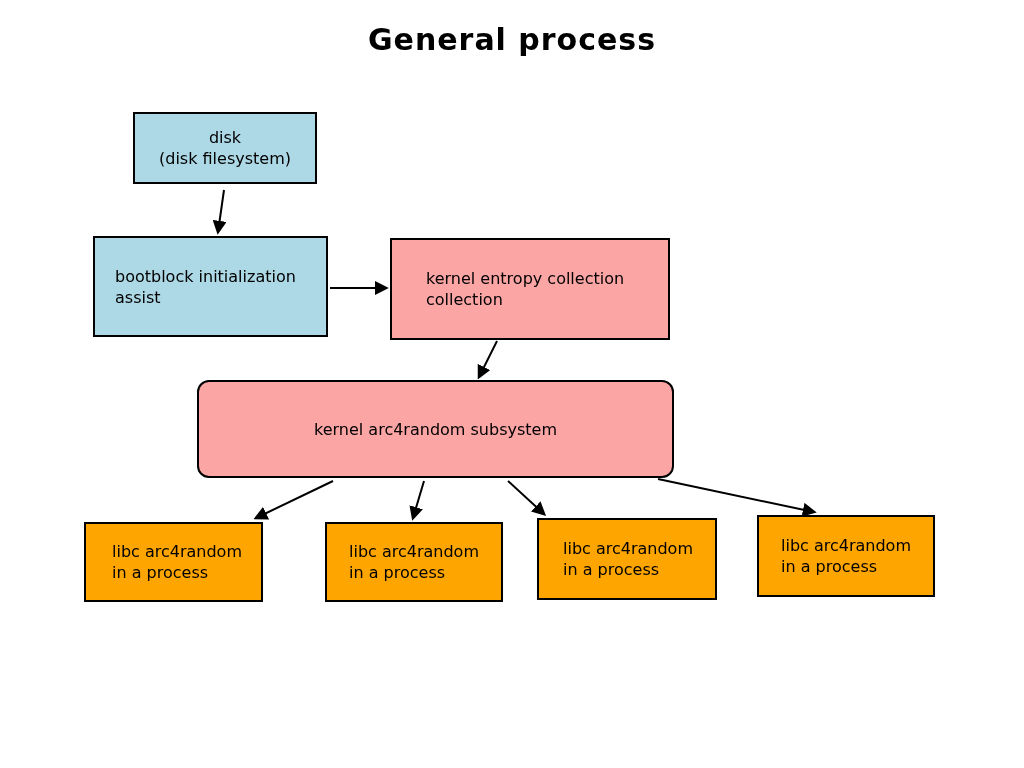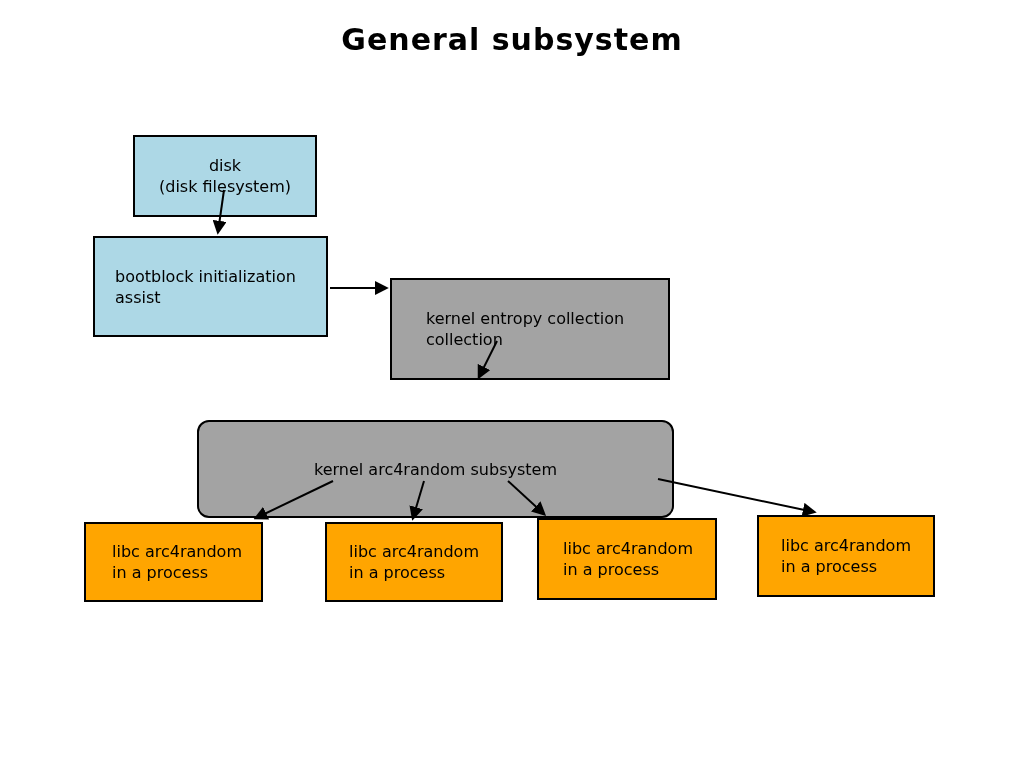--- a/index.html
+++ b/index.html
@@ -31,26 +31,26 @@
     position: absolute;
     border: 2px solid #000000;
     box-sizing: border-box;
     display: flex;
     flex-direction: column;
     justify-content: center;
     font-size: 16px;
     line-height: 21px;
   }
   .node-blue   { background: #add8e6; }
-  .node-green  { background: #a3a3a3; margin-top: 40px; }
+  .node-green  { background: #fca5a5; }
   .node-orange { background: #ffa500; }
   .text-center { align-items: center; text-align: center; }
   .text-left   { align-items: flex-start; text-align: left; }
 
-  #node-disk       { left: 133px; top: 135px; width: 184px; height: 82px; }
+  #node-disk       { left: 133px; top: 112px; width: 184px; height: 72px; }
   #node-bootblock  { left:  93px; top: 236px; width: 235px; height: 101px; padding-left: 20px; }
   #node-entropy    { left: 390px; top: 238px; width: 280px; height: 102px; padding-left: 34px; }
   #node-arc4random { left: 197px; top: 380px; width: 477px; height: 98px; border-radius: 12px; }
   #node-libc-1     { left:  84px; top: 522px; width: 179px; height: 80px; padding-left: 26px; }
   #node-libc-2     { left: 325px; top: 522px; width: 178px; height: 80px; padding-left: 22px; }
   #node-libc-3     { left: 537px; top: 518px; width: 180px; height: 82px; padding-left: 24px; }
   #node-libc-4     { left: 757px; top: 515px; width: 178px; height: 82px; padding-left: 22px; }
 
   #edges {
     position: absolute;
@@ -63,21 +63,21 @@
   #edges line {
     stroke: #000000;
     stroke-width: 2;
   }
 </style>
 </head>
 <body>
 
 <div id="canvas">
 
-  <div class="title">General subsystem</div>
+  <div class="title">General process</div>
 
   <div class="node node-blue text-center" id="node-disk">
     <span>disk</span>
     <span>(disk filesystem)</span>
   </div>
 
   <div class="node node-blue text-left" id="node-bootblock">
     <span>bootblock initialization</span>
     <span>assist</span>
   </div>

